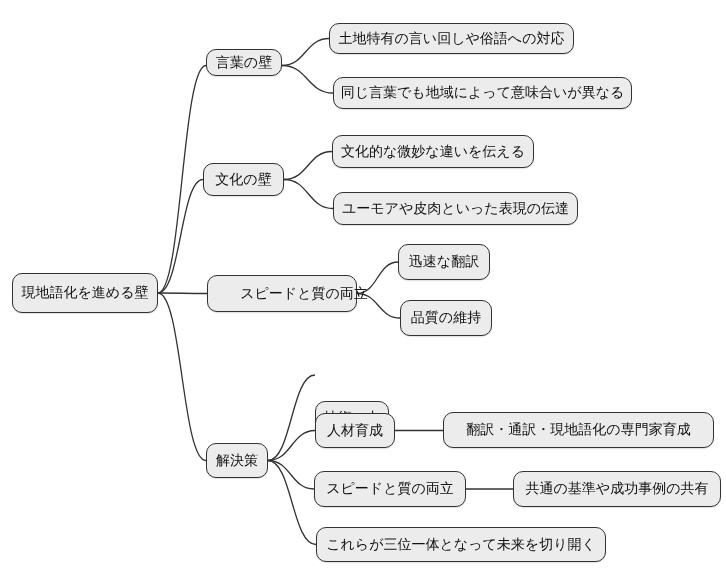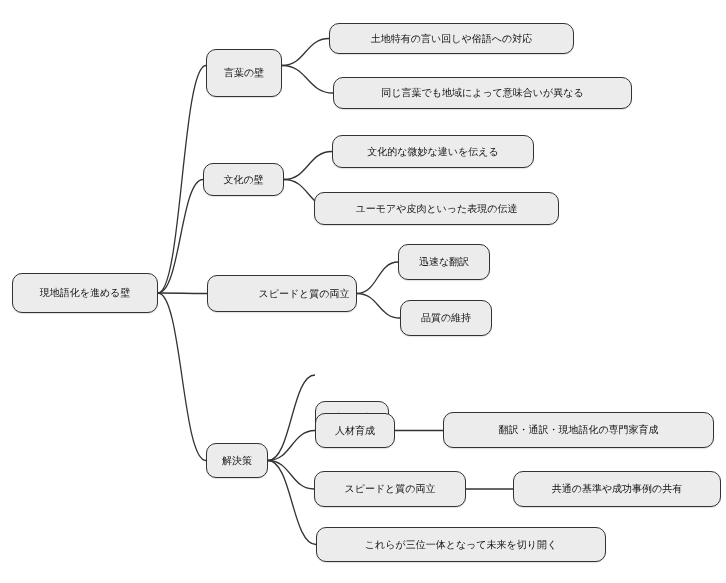--- a/index.html
+++ b/index.html
@@ -30,21 +30,21 @@
   .node {
     position: absolute;
     box-sizing: border-box;
     display: flex;
     align-items: center;
     justify-content: center;
     background: #ececec;
     border: 1.5px solid #333333;
     border-radius: 10px;
     box-shadow: 0 1px 1px rgba(0,0,0,0.12);
-    font-size: 10px;
+    font-size: 14px;
     color: #111111;
     white-space: nowrap;
     padding: 0 4px;
   }
 </style>
 </head>
 <body>
 
 <div class="canvas">
 
@@ -67,27 +67,27 @@
     <path d="M268,460.5 C291.5,460.5 291.5,430.5 315,430.5"></path>
     <path d="M268,460.5 C291,460.5 291,489 314,489"></path>
     <path d="M268,460.5 C292,460.5 292,544.5 316,544.5"></path>
 
     <path d="M395,430.5 L443,430.5"></path>
     <path d="M466,489 L513,489"></path>
   </svg>
 
   <div class="node" style="left:12px; top:273px; width:146px; height:40px;">現地語化を進める壁</div>
 
-  <div class="node" style="left:206px; top:49px; width:76px; height:48px;">言葉の壁</div>
+  <div class="node" style="left:206px; top:49px; width:76px; height:27px;">言葉の壁</div>
   <div class="node" style="left:329px; top:23px; width:245px; height:31px;">土地特有の言い回しや俗語への対応</div>
   <div class="node" style="left:333px; top:77px; width:299px; height:32px;">同じ言葉でも地域によって意味合いが異なる</div>
 
   <div class="node" style="left:203px; top:163px; width:81px; height:33px;">文化の壁</div>
   <div class="node" style="left:332px; top:135px; width:202px; height:33px;">文化的な微妙な違いを伝える</div>
-  <div class="node" style="left:314px; top:192px; width:245px; height:33px;">ユーモアや皮肉といった表現の伝達</div>
+  <div class="node" style="left:333px; top:192px; width:245px; height:33px;">ユーモアや皮肉といった表現の伝達</div>
 
   <div class="node" style="left:207px; top:275px; width:150px; height:37px;padding-left:48px;">スピードと質の両立</div>
   <div class="node" style="left:398px; top:244px; width:92px; height:36px;">迅速な翻訳</div>
   <div class="node" style="left:400px; top:300px; width:92px; height:36px;">品質の維持</div>
 
   <div class="node" style="left:206px; top:443px; width:62px; height:35px;">解決策</div>
   <div class="node" style="left:315px; top:358px; width:74px; height:34px;margin-top:43px;">技術の力</div>
   <div class="node" style="left:315px; top:413px; width:80px; height:35px;">人材育成</div>
   <div class="node" style="left:443px; top:412px; width:271px; height:36px;text-align:center;">翻訳・通訳・現地語化の専門家育成</div>
   <div class="node" style="left:314px; top:471px; width:152px; height:36px;">スピードと質の両立</div>

